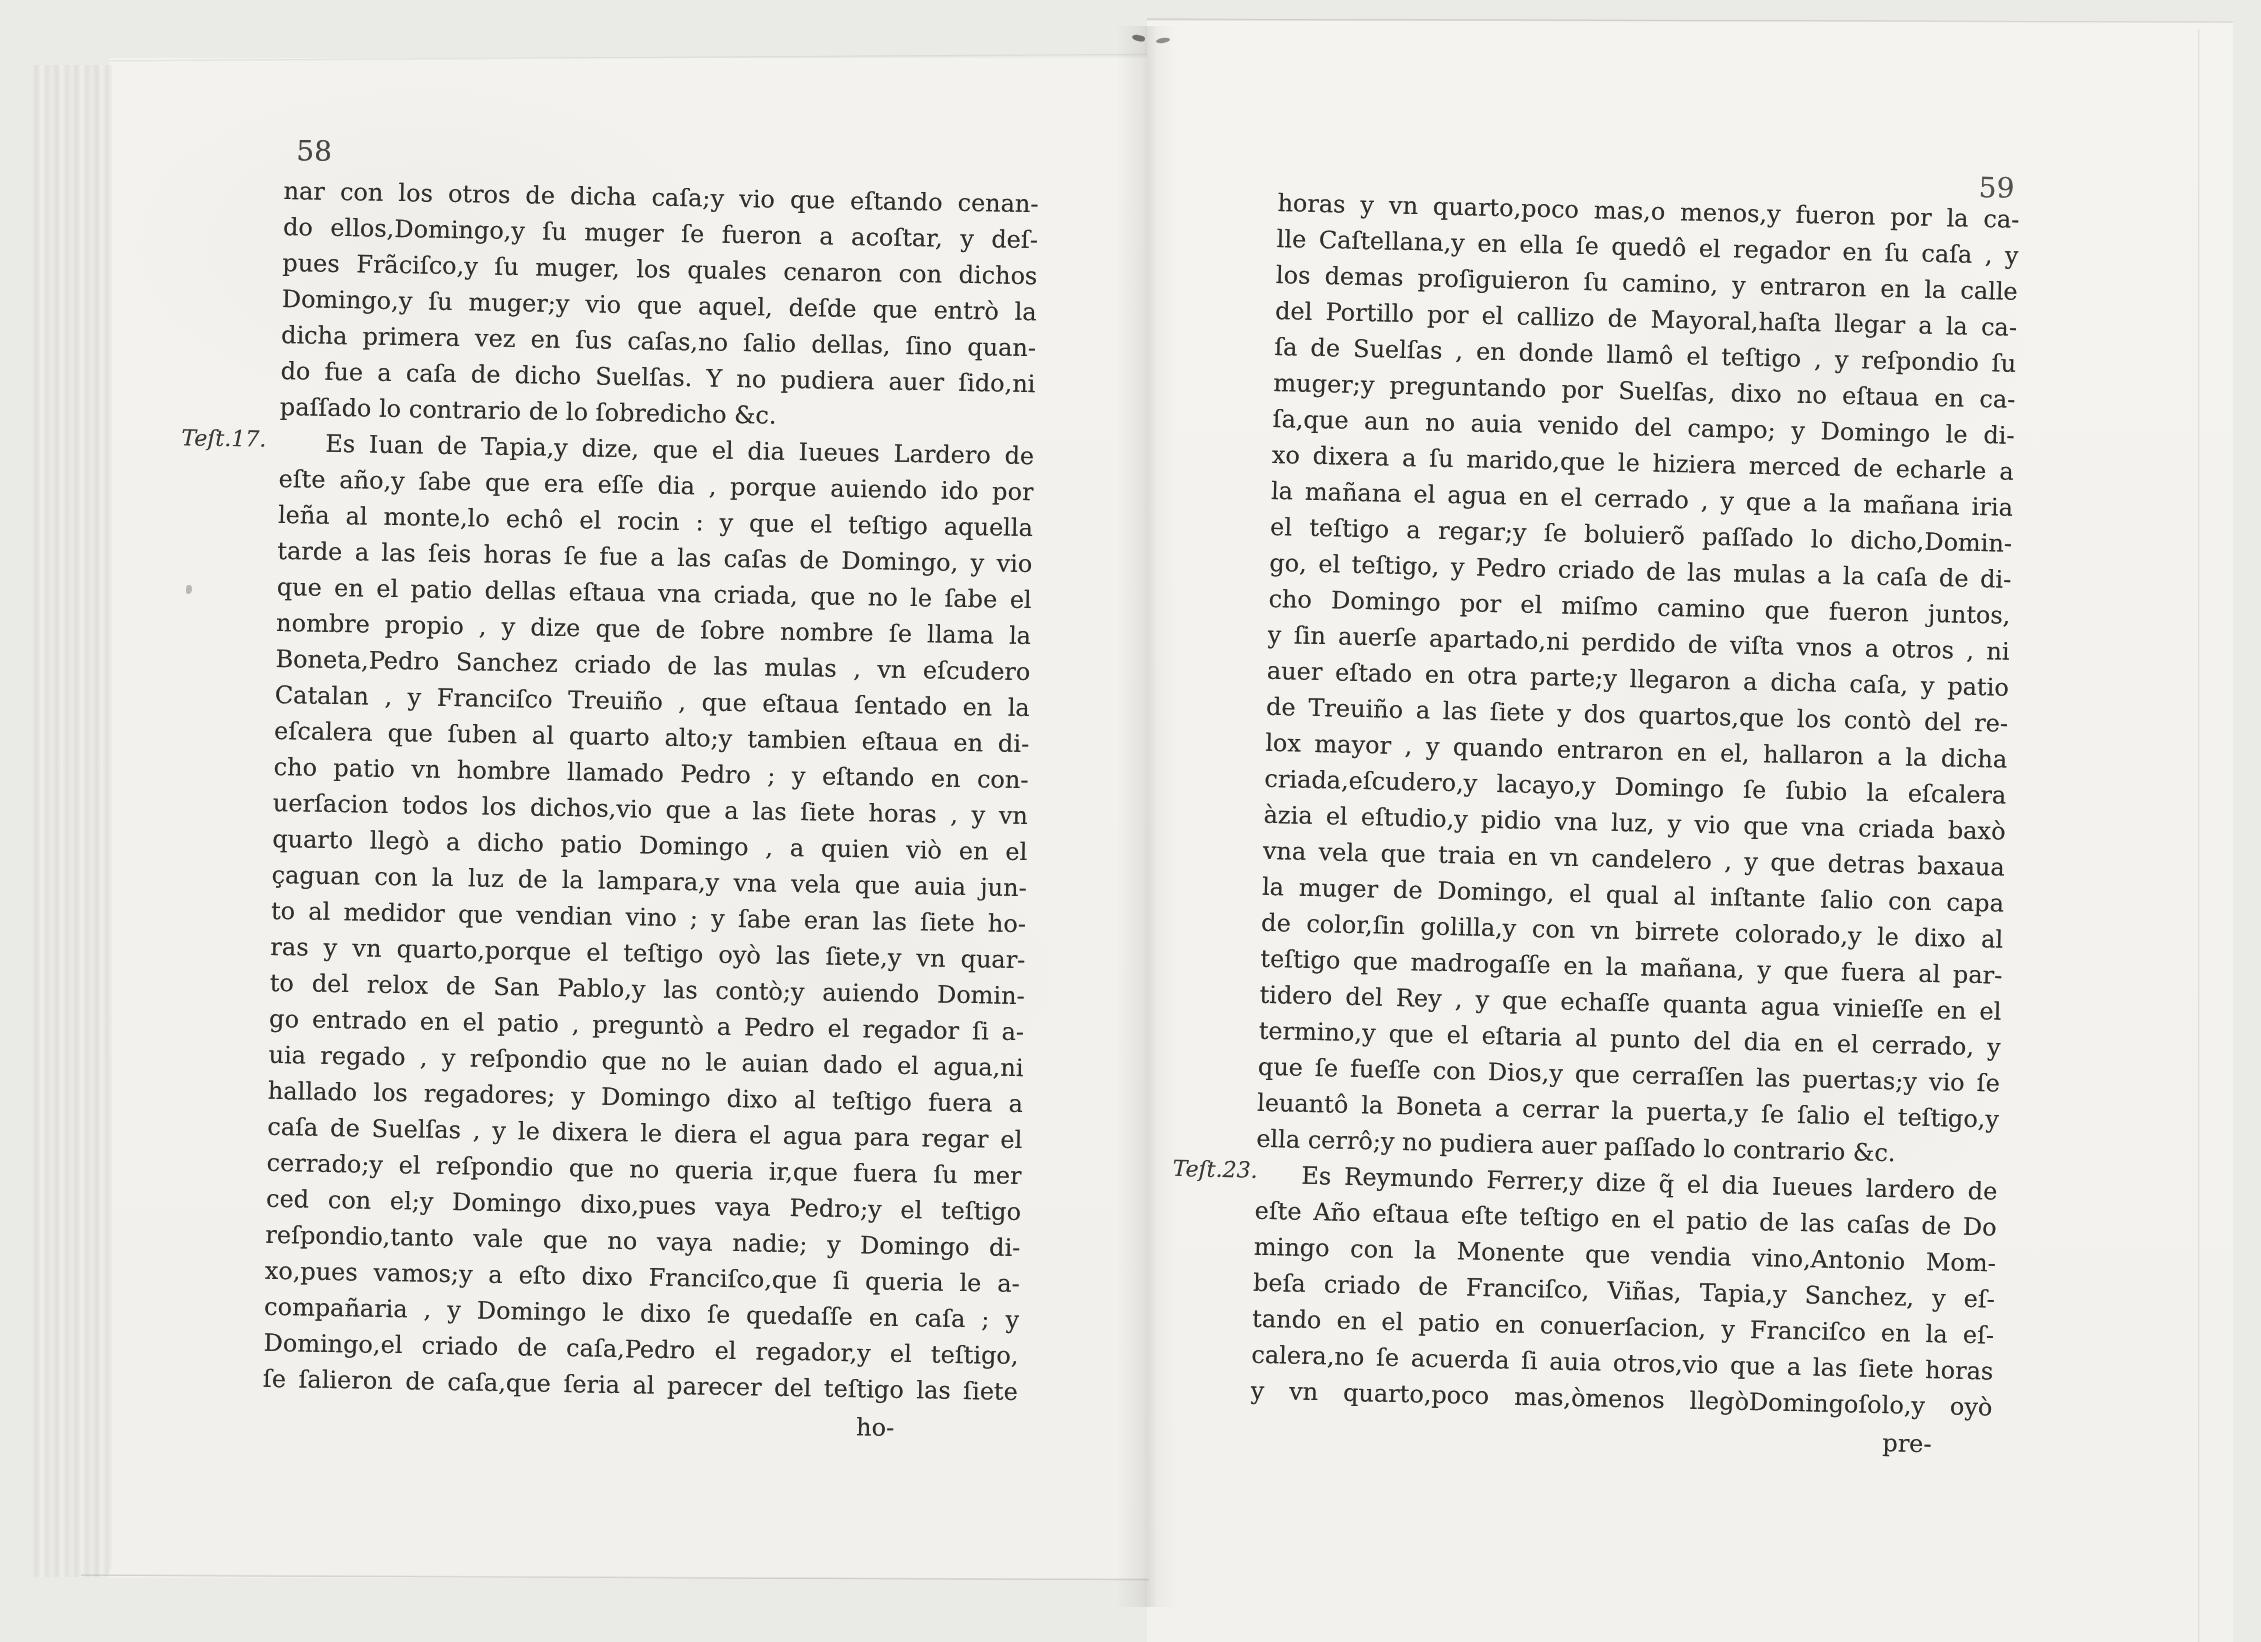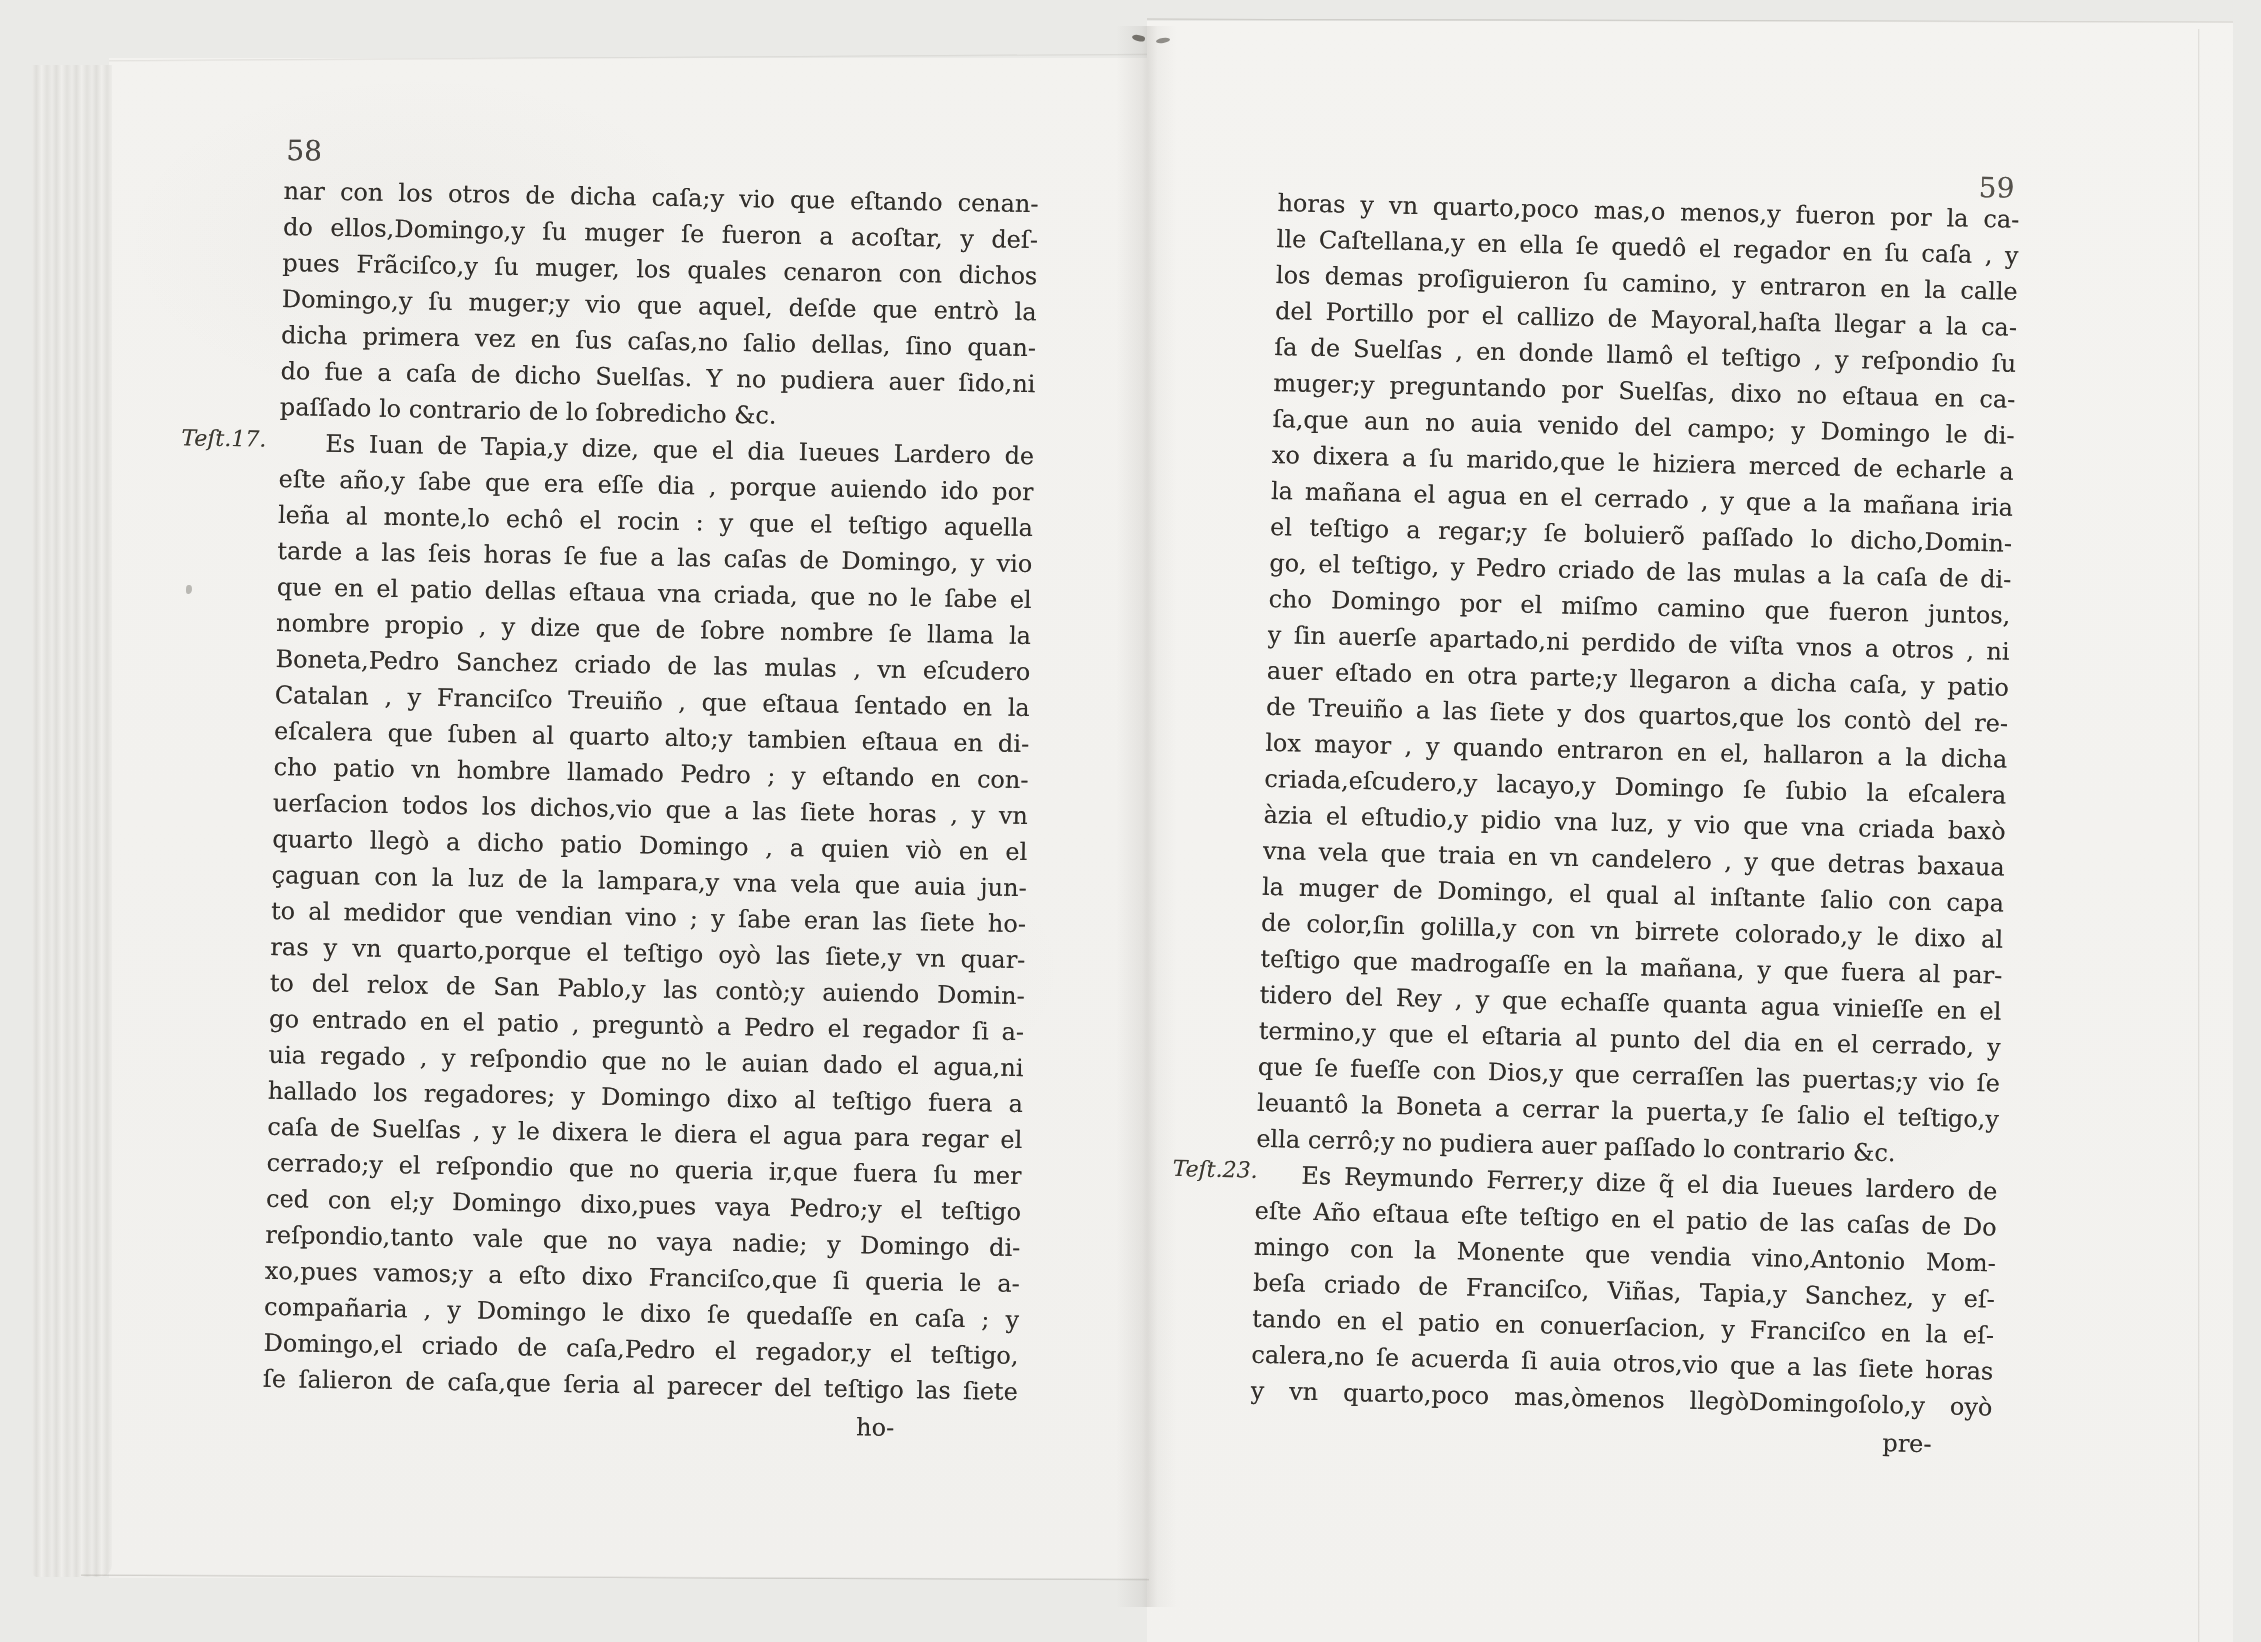--- a/index.html
+++ b/index.html
@@ -68,21 +68,21 @@
     overflow:hidden;
     text-shadow:0 0 0.6px rgba(45,40,34,.55);
   }
   .ln.end{text-align-last:left;}
   .ln.indent{padding-left:46px;}
 
   .pagenum{
     position:absolute;font-size:28px;color:#4a4742;
     text-shadow:0 0 0.6px rgba(45,40,34,.5);
   }
-  .textblock.left .pagenum{left:2px;top:-39px;}
+  .textblock.left .pagenum{left:12px;top:-39px;}
   .textblock.right .pagenum{right:5.7px;top:-30px;color:#55524c;}
 
   .margin-note{
     position:absolute;font-style:italic;font-size:22px;color:#3a372f;
     white-space:nowrap;text-shadow:0 0 0.5px rgba(45,40,34,.45);
   }
   .textblock.left .margin-note{left:-98px;}
   .textblock.right .margin-note{left:-83px;}
 
   .catchword{

